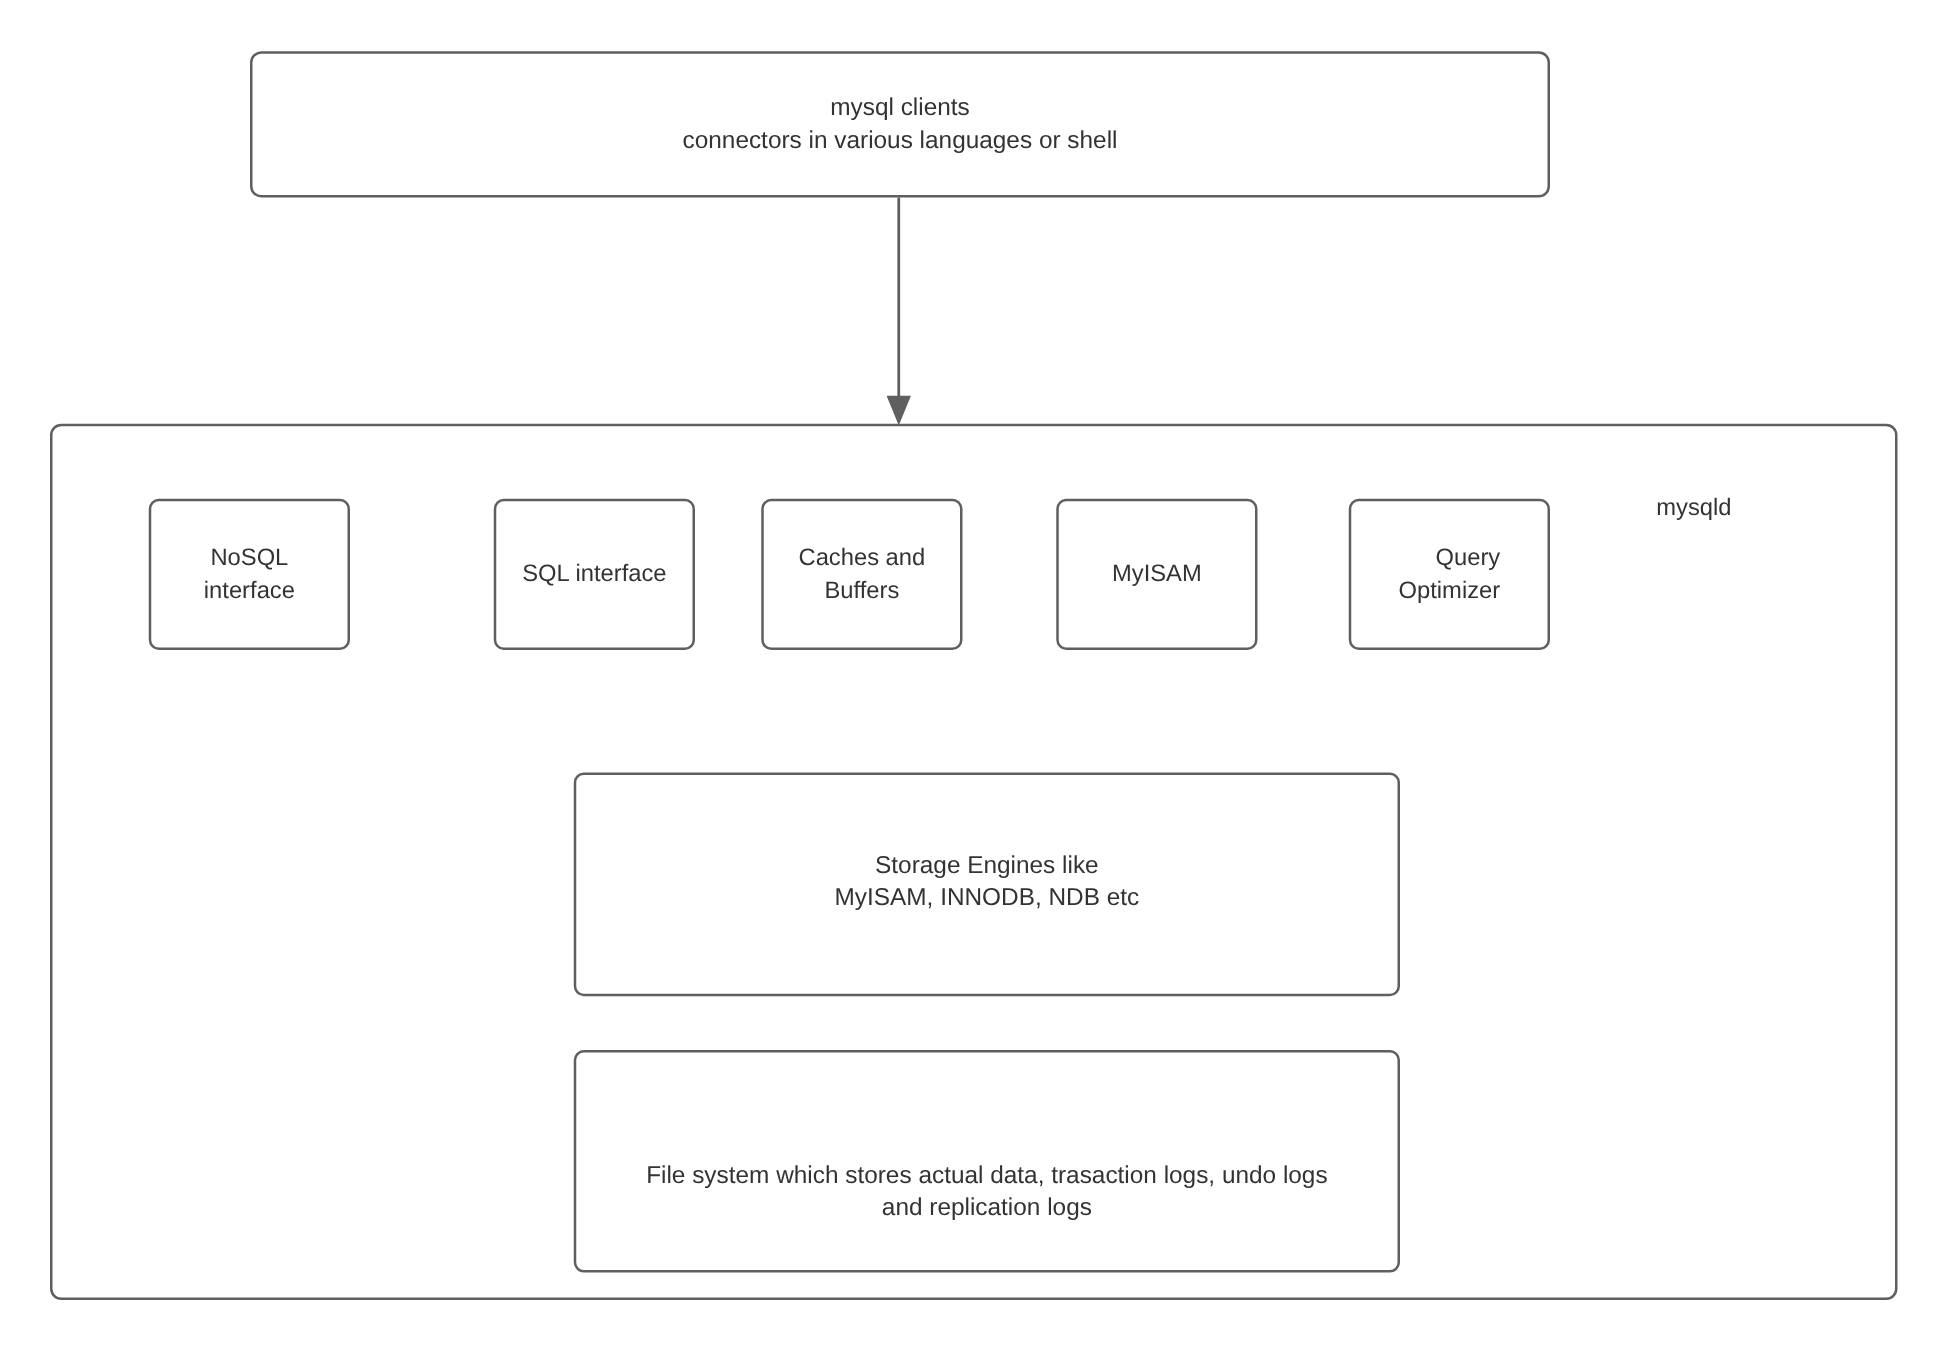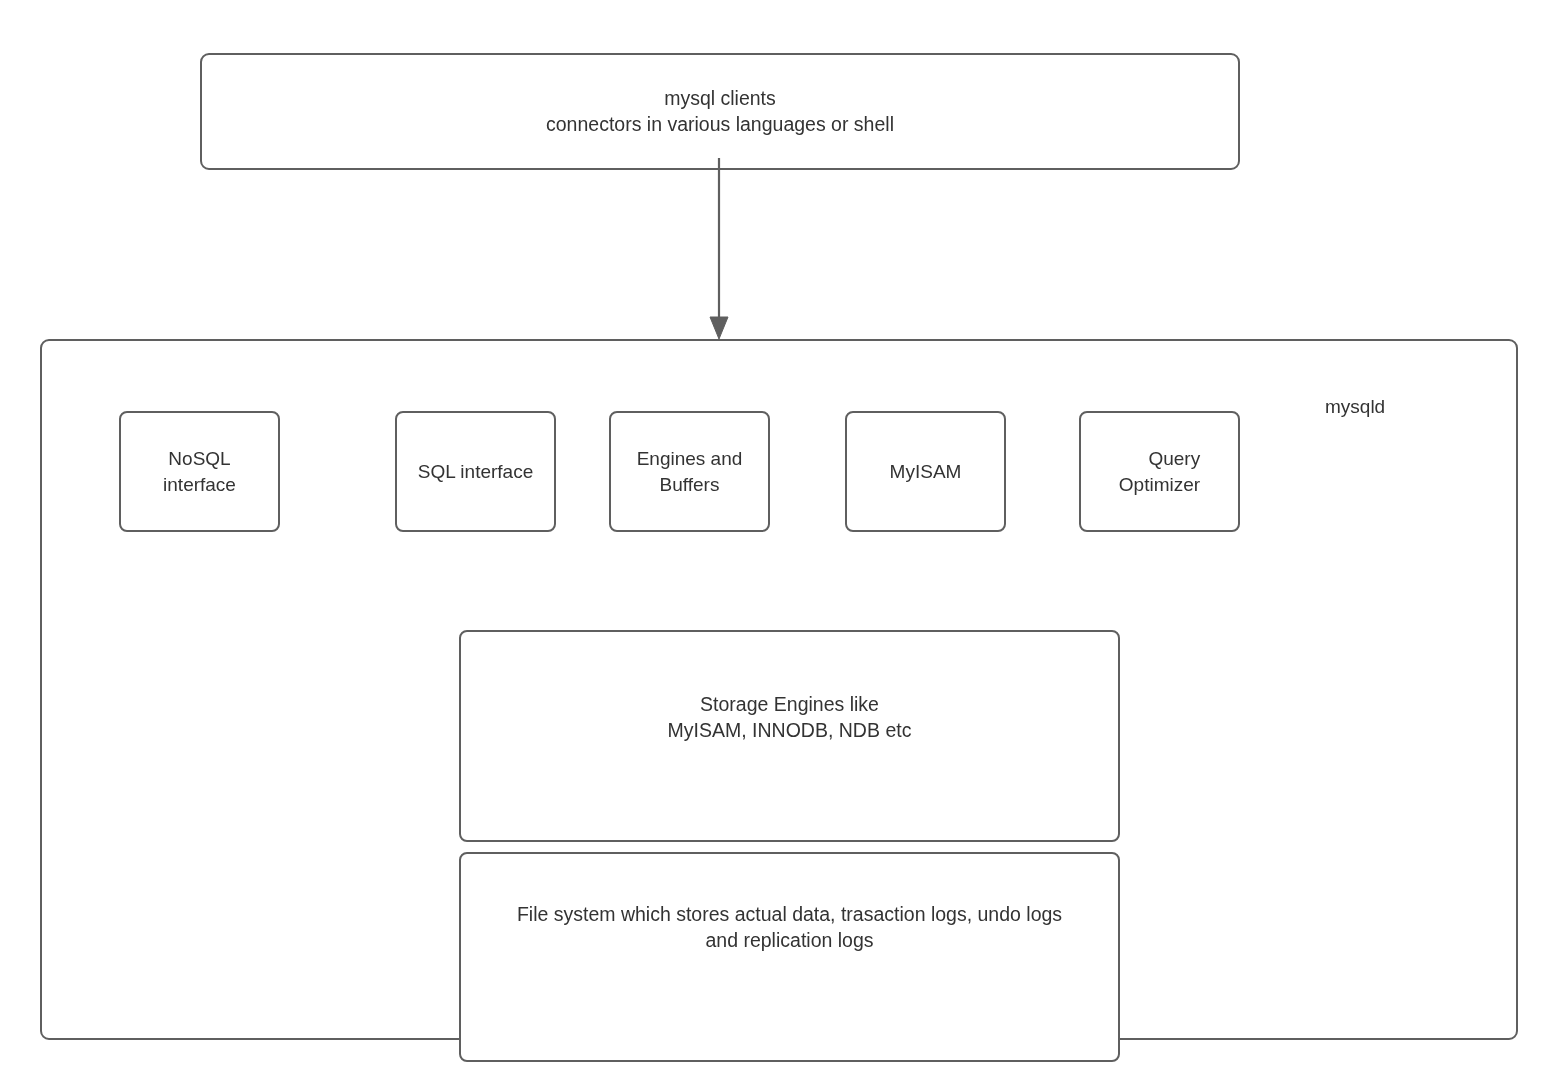--- a/index.html
+++ b/index.html
@@ -24,21 +24,20 @@
   .node {
     position: absolute;
     box-sizing: border-box;
     background: #ffffff;
     border: 2px solid #5f5f5f;
     border-radius: 8px;
     display: flex;
     align-items: center;
     justify-content: center;
     text-align: center;
-    margin-top: 12px;
   }
   .node .node-label {
     display: block;
     white-space: pre-line;
     line-height: 1.32;
     color: #333333;
   }
 
   
   #clients-box {
@@ -87,33 +86,33 @@
   #box-sql-interface     { left: 395px;  }
   #box-caches-buffers    { left: 609px;  }
   #box-parser            { left: 845px;  }
   #box-query-optimizer   { left: 1079px; text-align: right; }
 
   
   #storage-engines-box {
     left: 459px;
     top: 618px;
     width: 661px;
-    height: 212px;
+    height: 179px;
     align-items: flex-start;
     padding-top: 60px;
   }
   #storage-engines-box .node-label { font-size: 19.5px; }
 
   #file-system-box {
     left: 459px;
     top: 840px;
     width: 661px;
-    height: 210px;
+    height: 178px;
     align-items: flex-start;
-    padding-top: 48px;
+    padding-top: 86px;
   }
   #file-system-box .node-label { font-size: 19.5px; }
 
   
   #connector-arrow {
     position: absolute;
     left: 694px;
     top: 152px;
     width: 50px;
     height: 192px;
@@ -147,21 +146,21 @@
   <div class="node component-box" id="box-nosql-interface">
     <span class="node-label">NoSQL
 interface</span>
   </div>
 
   <div class="node component-box" id="box-sql-interface">
     <span class="node-label">SQL interface</span>
   </div>
 
   <div class="node component-box" id="box-caches-buffers">
-    <span class="node-label">Engines and
+    <span class="node-label">Caches and
 Buffers</span>
   </div>
 
   <div class="node component-box" id="box-parser">
     <span class="node-label">MyISAM</span>
   </div>
 
   <div class="node component-box" id="box-query-optimizer">
     <span class="node-label">Query
 Optimizer</span>

